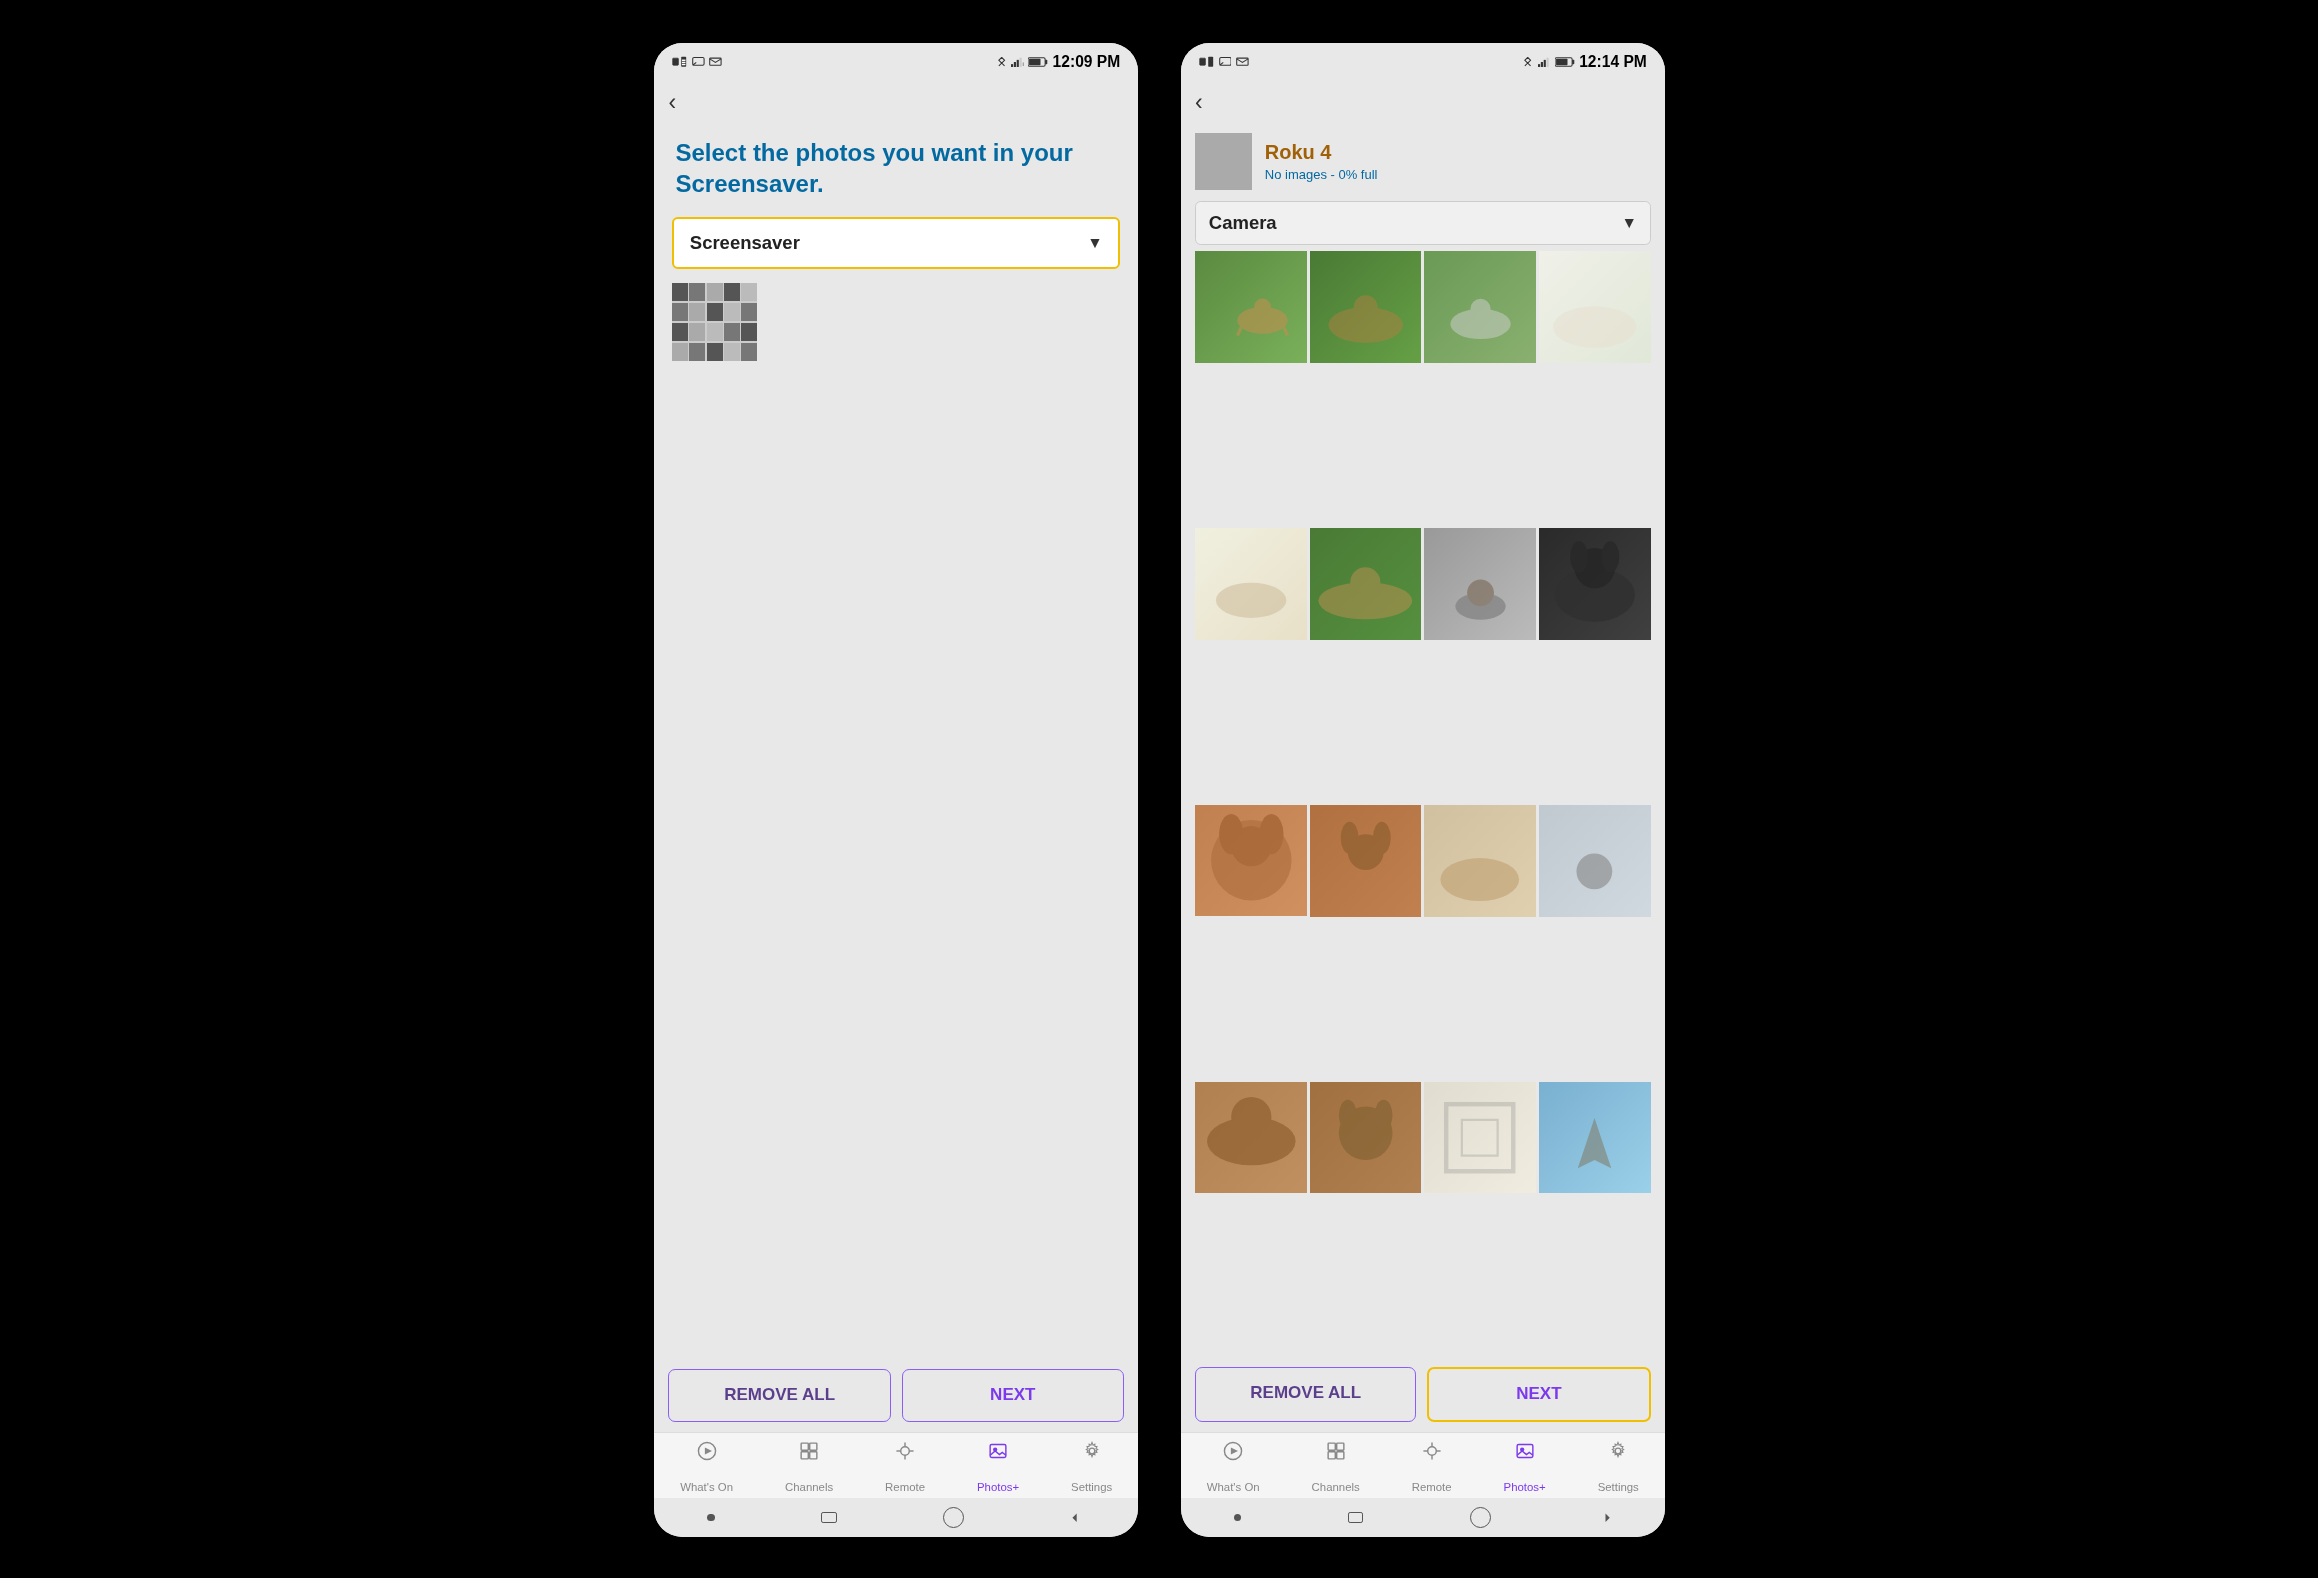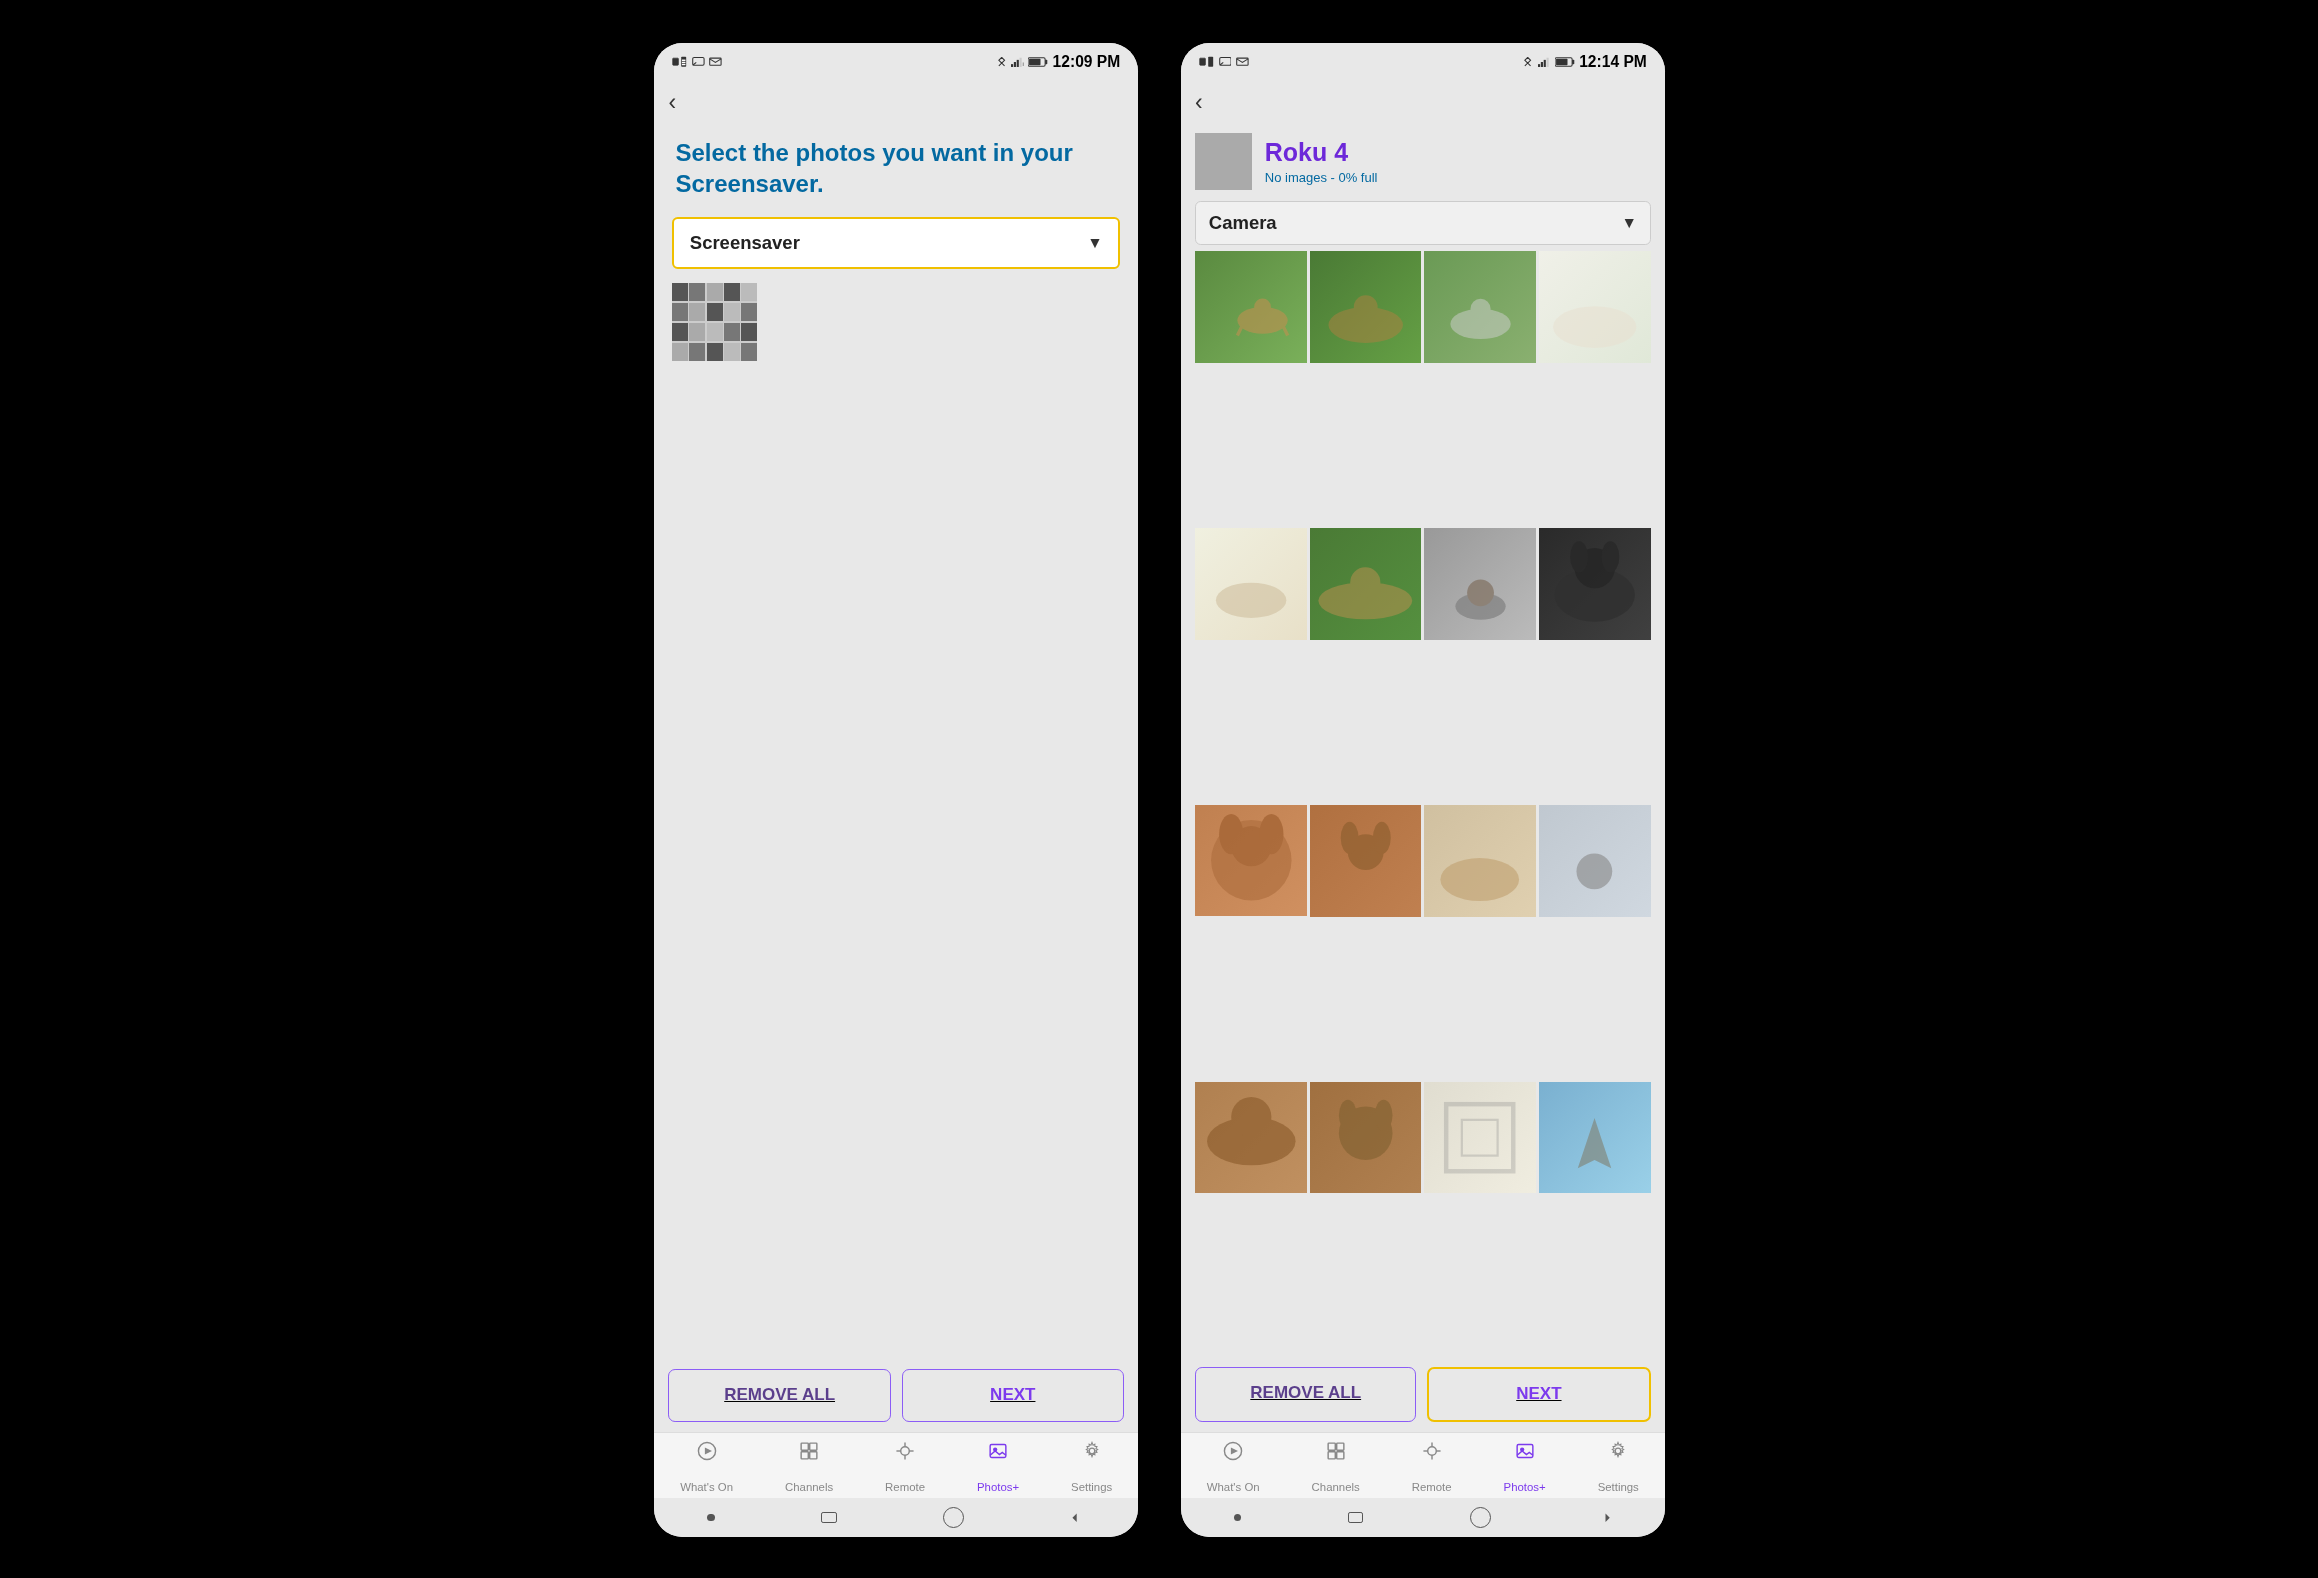--- a/index.html
+++ b/index.html
@@ -124,21 +124,20 @@
     .photo-cell.light { background: #aaa; }
     .photo-cell.lighter { background: #bbb; }
     .spacer { flex: 1; }
     
     .bottom-buttons {
       display: flex;
       gap: 10.7px;
       padding: 10.7px 14.2px;
       background: #e8e8e8;
       flex-shrink: 0;
-      text-decoration: underline;
     }
     .btn-remove-all {
       flex: 1;
       padding: 15.6px 7.1px;
       border: 1.4px solid #8b5cf6;
       border-radius: 7.1px;
       background: #e8e8e8;
       color: #5b3f8c;
       font-size: 17px;
       font-weight: 700;
@@ -209,23 +208,23 @@
       background: #e8e8e8;
     }
     .roku-thumb {
       width: 57px;
       height: 57px;
       background: #aaa;
       flex-shrink: 0;
     }
     .roku-info {}
     .roku-name {
-      font-size: 25px;
+      font-size: 20px;
       font-weight: 700;
-      color: #6d28d9;
+      color: #a16207;
     }
     .roku-sub {
       font-size: 13px;
       color: #0369a1;
       margin-top: 2.8px;
     }
     .camera-dropdown {
       margin: 0 14.2px 5.7px;
       border: 0.7px solid #ccc;
       border-radius: 5.7px;

